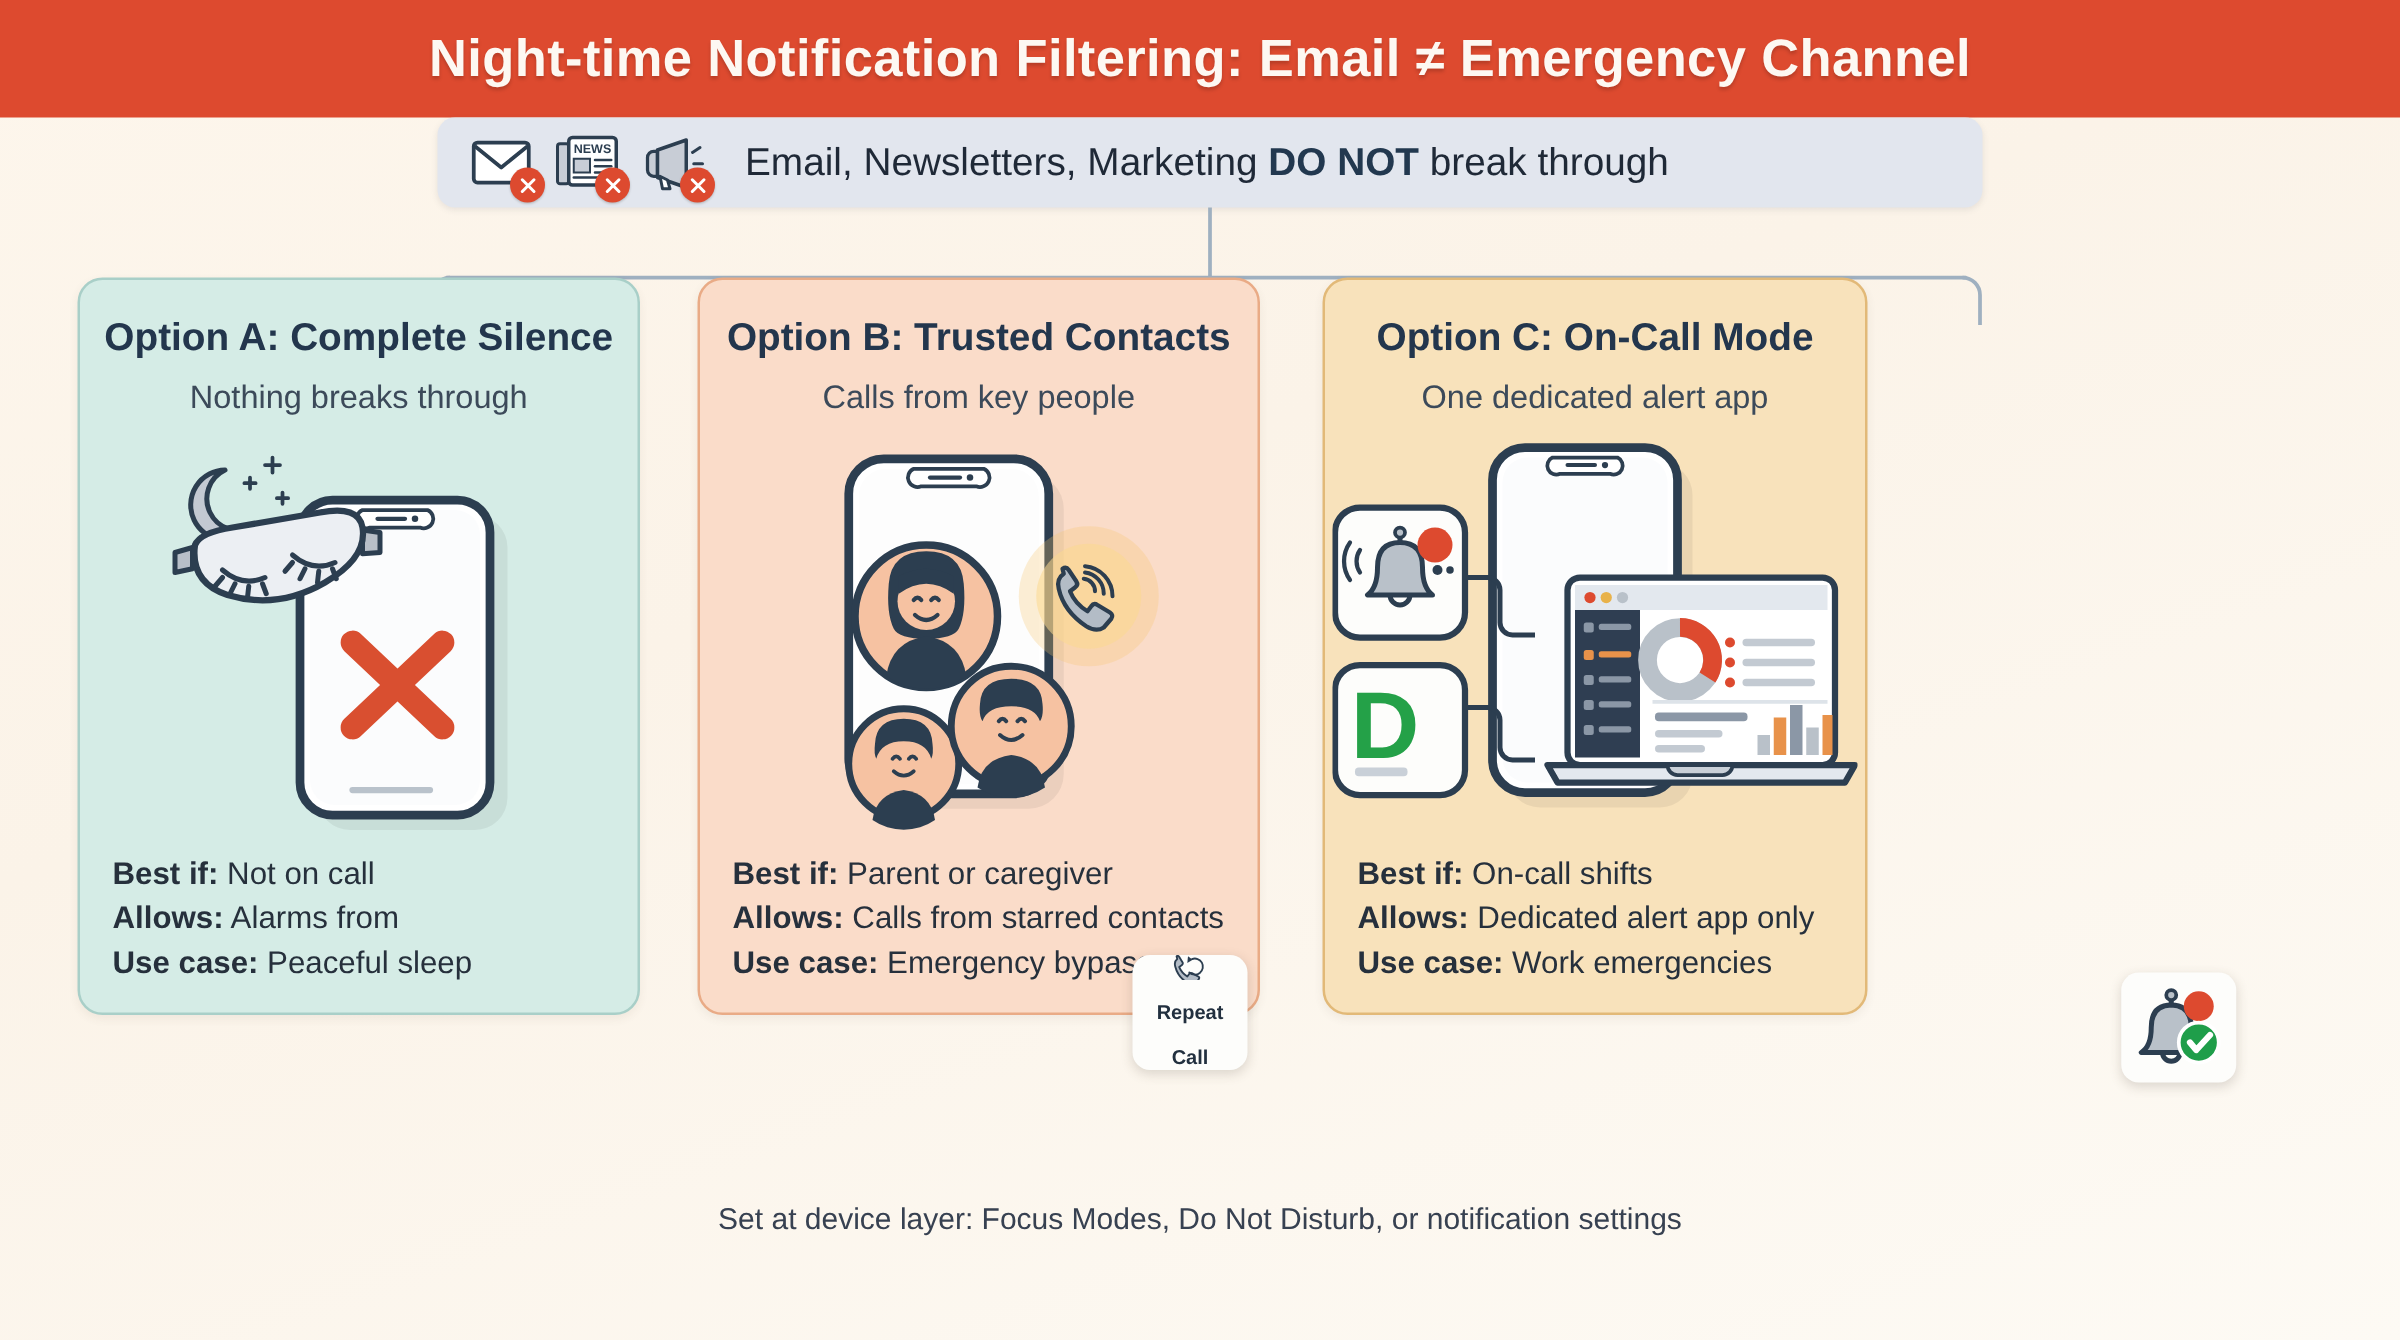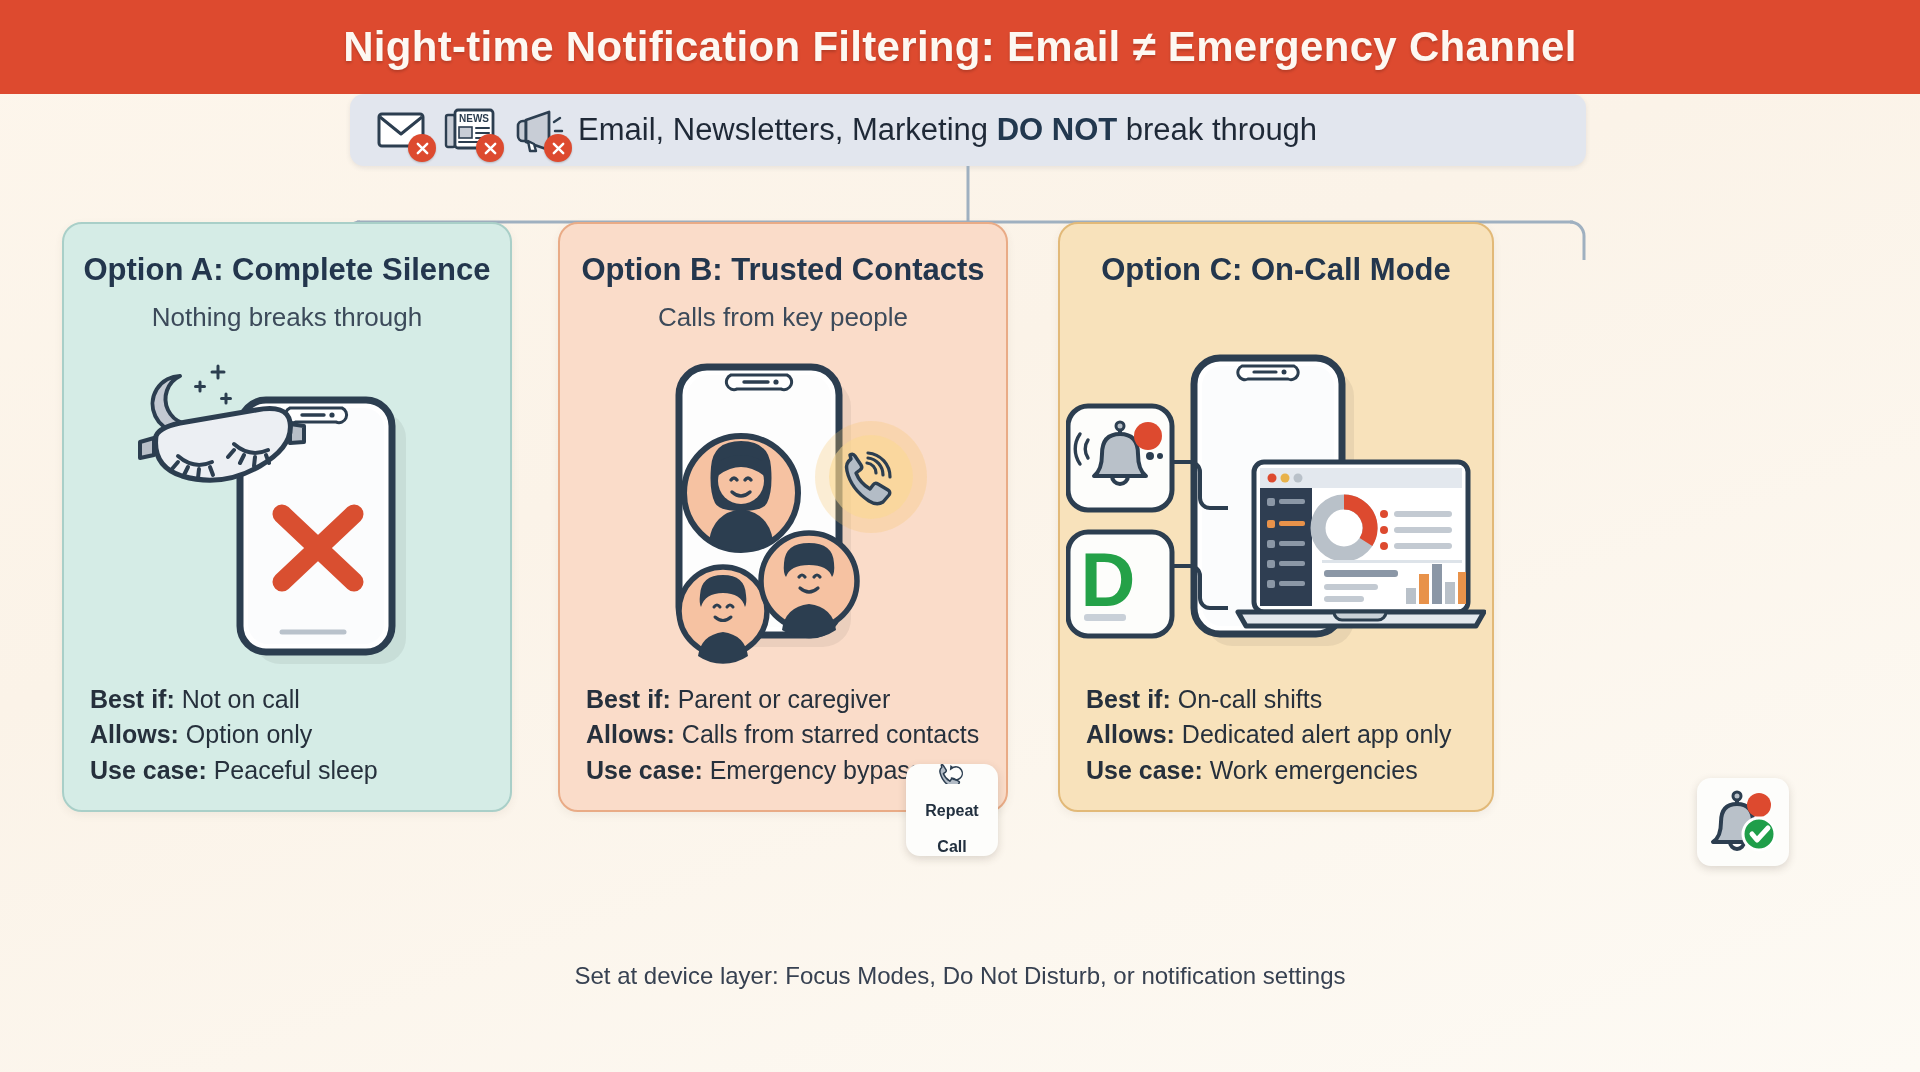--- a/index.html
+++ b/index.html
@@ -18,21 +18,21 @@
   }
   #banner-title {
     color:#fdf8f2; font-size:42px; font-weight:bold; letter-spacing:.3px;
     text-shadow:0 2px 3px rgba(0,0,0,.18);
   }
 
   
   #top-pill {
     position:absolute; left:350px; top:94px; width:1236px; height:72px;
     background:#e2e6ee; border-radius:14px;
-    display:flex; align-items:center; gap:12px; padding:0 26px;
+    display:flex; align-items:center; gap:30px; padding:0 26px;
     box-shadow:0 2px 5px rgba(60,70,90,.10);
   }
   .pill-icons { display:flex; align-items:center; gap:14px; }
   .pill-icon { position:relative; width:54px; height:48px; }
   .pill-icon svg { width:100%; height:100%; display:block; }
   .xbadge {
     position:absolute; right:-6px; bottom:-8px; width:28px; height:28px;
     border-radius:50%; background:#dd4a2f; display:flex;
     align-items:center; justify-content:center;
     box-shadow:0 1px 2px rgba(0,0,0,.2);
@@ -213,21 +213,21 @@
           <path d="M86 38 l-6 7 M96 43 l-4 8 M107 45 l-1 9 M118 43 l3 8"></path>
         </g>
       </g>
     </svg>
   </div>
   <div class="card-facts">
     <div>
       <b>Best if:</b><span> Not on call</span>
     </div>
     <div>
-      <b>Allows:</b><span> Option only</span>
+      <b>Allows:</b><span> Alarms from</span>
     </div>
     <div>
       <b>Use case:</b><span> Peaceful sleep</span>
     </div>
   </div>
 </div>
 
 <div class="card" id="card-b">
   <div class="card-title">Option B: Trusted Contacts</div>
   <div class="card-sub">Calls from key people</div>
@@ -295,20 +295,21 @@
       <b>Allows:</b><span> Calls from starred contacts</span>
     </div>
     <div>
       <b>Use case:</b><span> Emergency bypass</span>
     </div>
   </div>
 </div>
 
 <div class="card" id="card-c">
   <div class="card-title">Option C: On-Call Mode</div>
+  <div class="card-sub">One dedicated alert app</div>
   <div class="card-art">
     <svg width="420" height="330" viewBox="0 0 420 330">
 
       <rect x="128" y="14" width="148" height="276" rx="26" fill="#000" opacity="0.06" transform="translate(12,12)"></rect>
       <rect x="128" y="14" width="148" height="276" rx="26" fill="#ffffff" stroke="#2c3e50" stroke-width="7"></rect>
       <rect x="136" y="22" width="132" height="260" rx="20" fill="#fbfcfd"></rect>
       <path d="M176 22 h52 a6 6 0 0 1 -6 13 h-40 a6 6 0 0 1 -6 -13 z" fill="#ffffff" stroke="#2c3e50" stroke-width="3"></path>
       <path d="M188 28 h22" stroke="#2c3e50" stroke-width="3.2" stroke-linecap="round"></path>
       <circle cx="218" cy="28" r="2.5" fill="#2c3e50"></circle>
 

